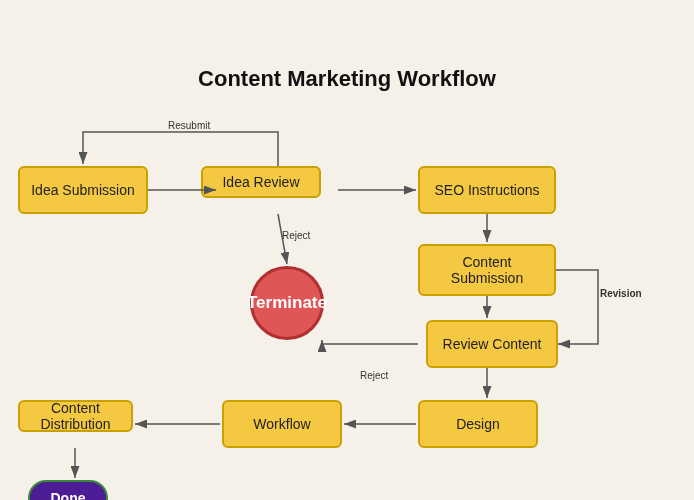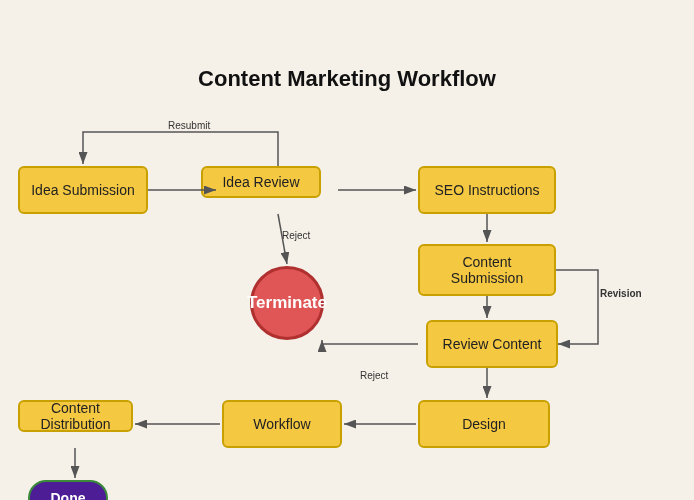--- a/index.html
+++ b/index.html
@@ -86,21 +86,21 @@
   <div class="node" style="left:18px; top:118px; width:130px; height:48px;">Idea Submission</div>
 
   <div class="node" style="left:201px; top:118px; width:120px; height:32px;text-align:right;">Idea Review</div>
 
   <div class="node" style="left:418px; top:196px; width:138px; height:52px;">Content Submission</div>
 
   <div class="node" style="left:418px; top:118px; width:138px; height:48px;">SEO Instructions</div>
 
   <div class="node" style="left:426px; top:272px; width:132px; height:48px;">Review Content</div>
 
-  <div class="node" style="left:418px; top:352px; width:132px; height:48px;">Design</div>
+  <div class="node" style="left:418px; top:352px; width:120px; height:48px;">Design</div>
 
   <div class="node" style="left:222px; top:352px; width:120px; height:48px;">Workflow</div>
 
   <div class="node" style="left:18px; top:352px; width:115px; height:32px;">Content Distribution</div>
 
   <div class="node-terminate" style="left:250px; top:218px; width:74px; height:74px;">Terminate</div>
 
   <div class="node-done" style="left:28px; top:432px; width:80px; height:36px;">Done</div>
 
   <div class="edge-label" style="left:168px; top:72px;">Resubmit</div>

